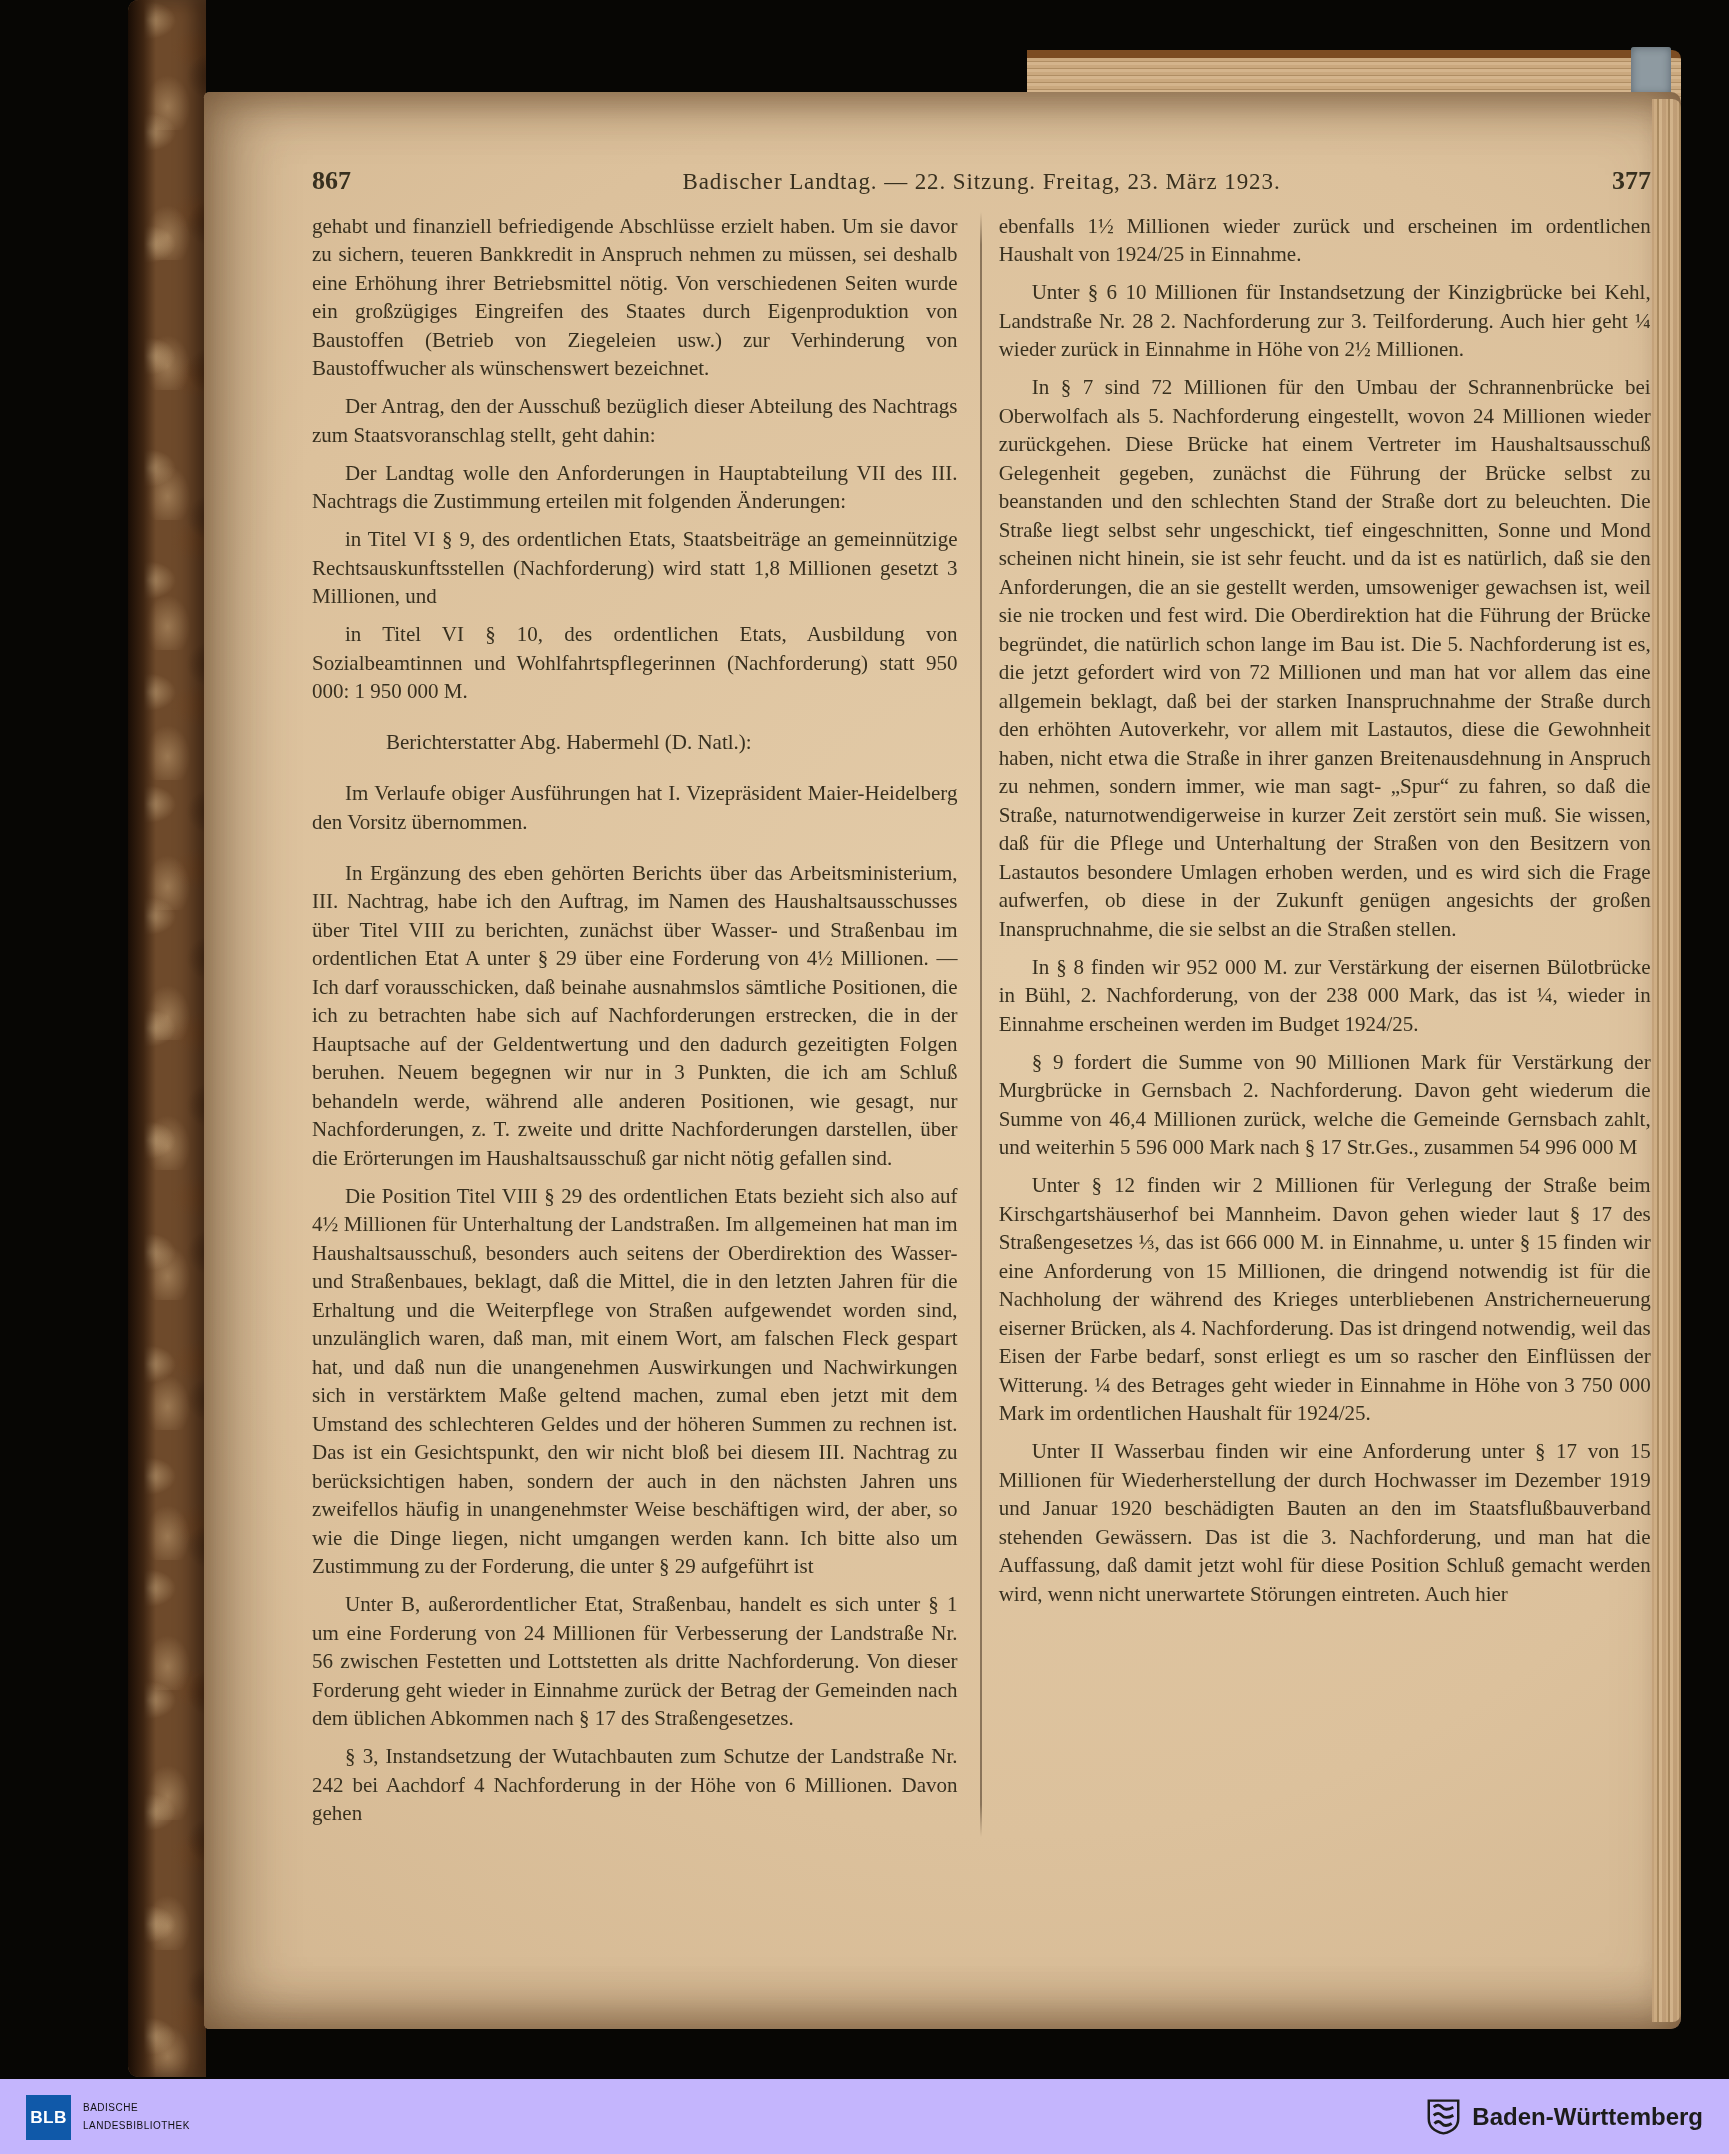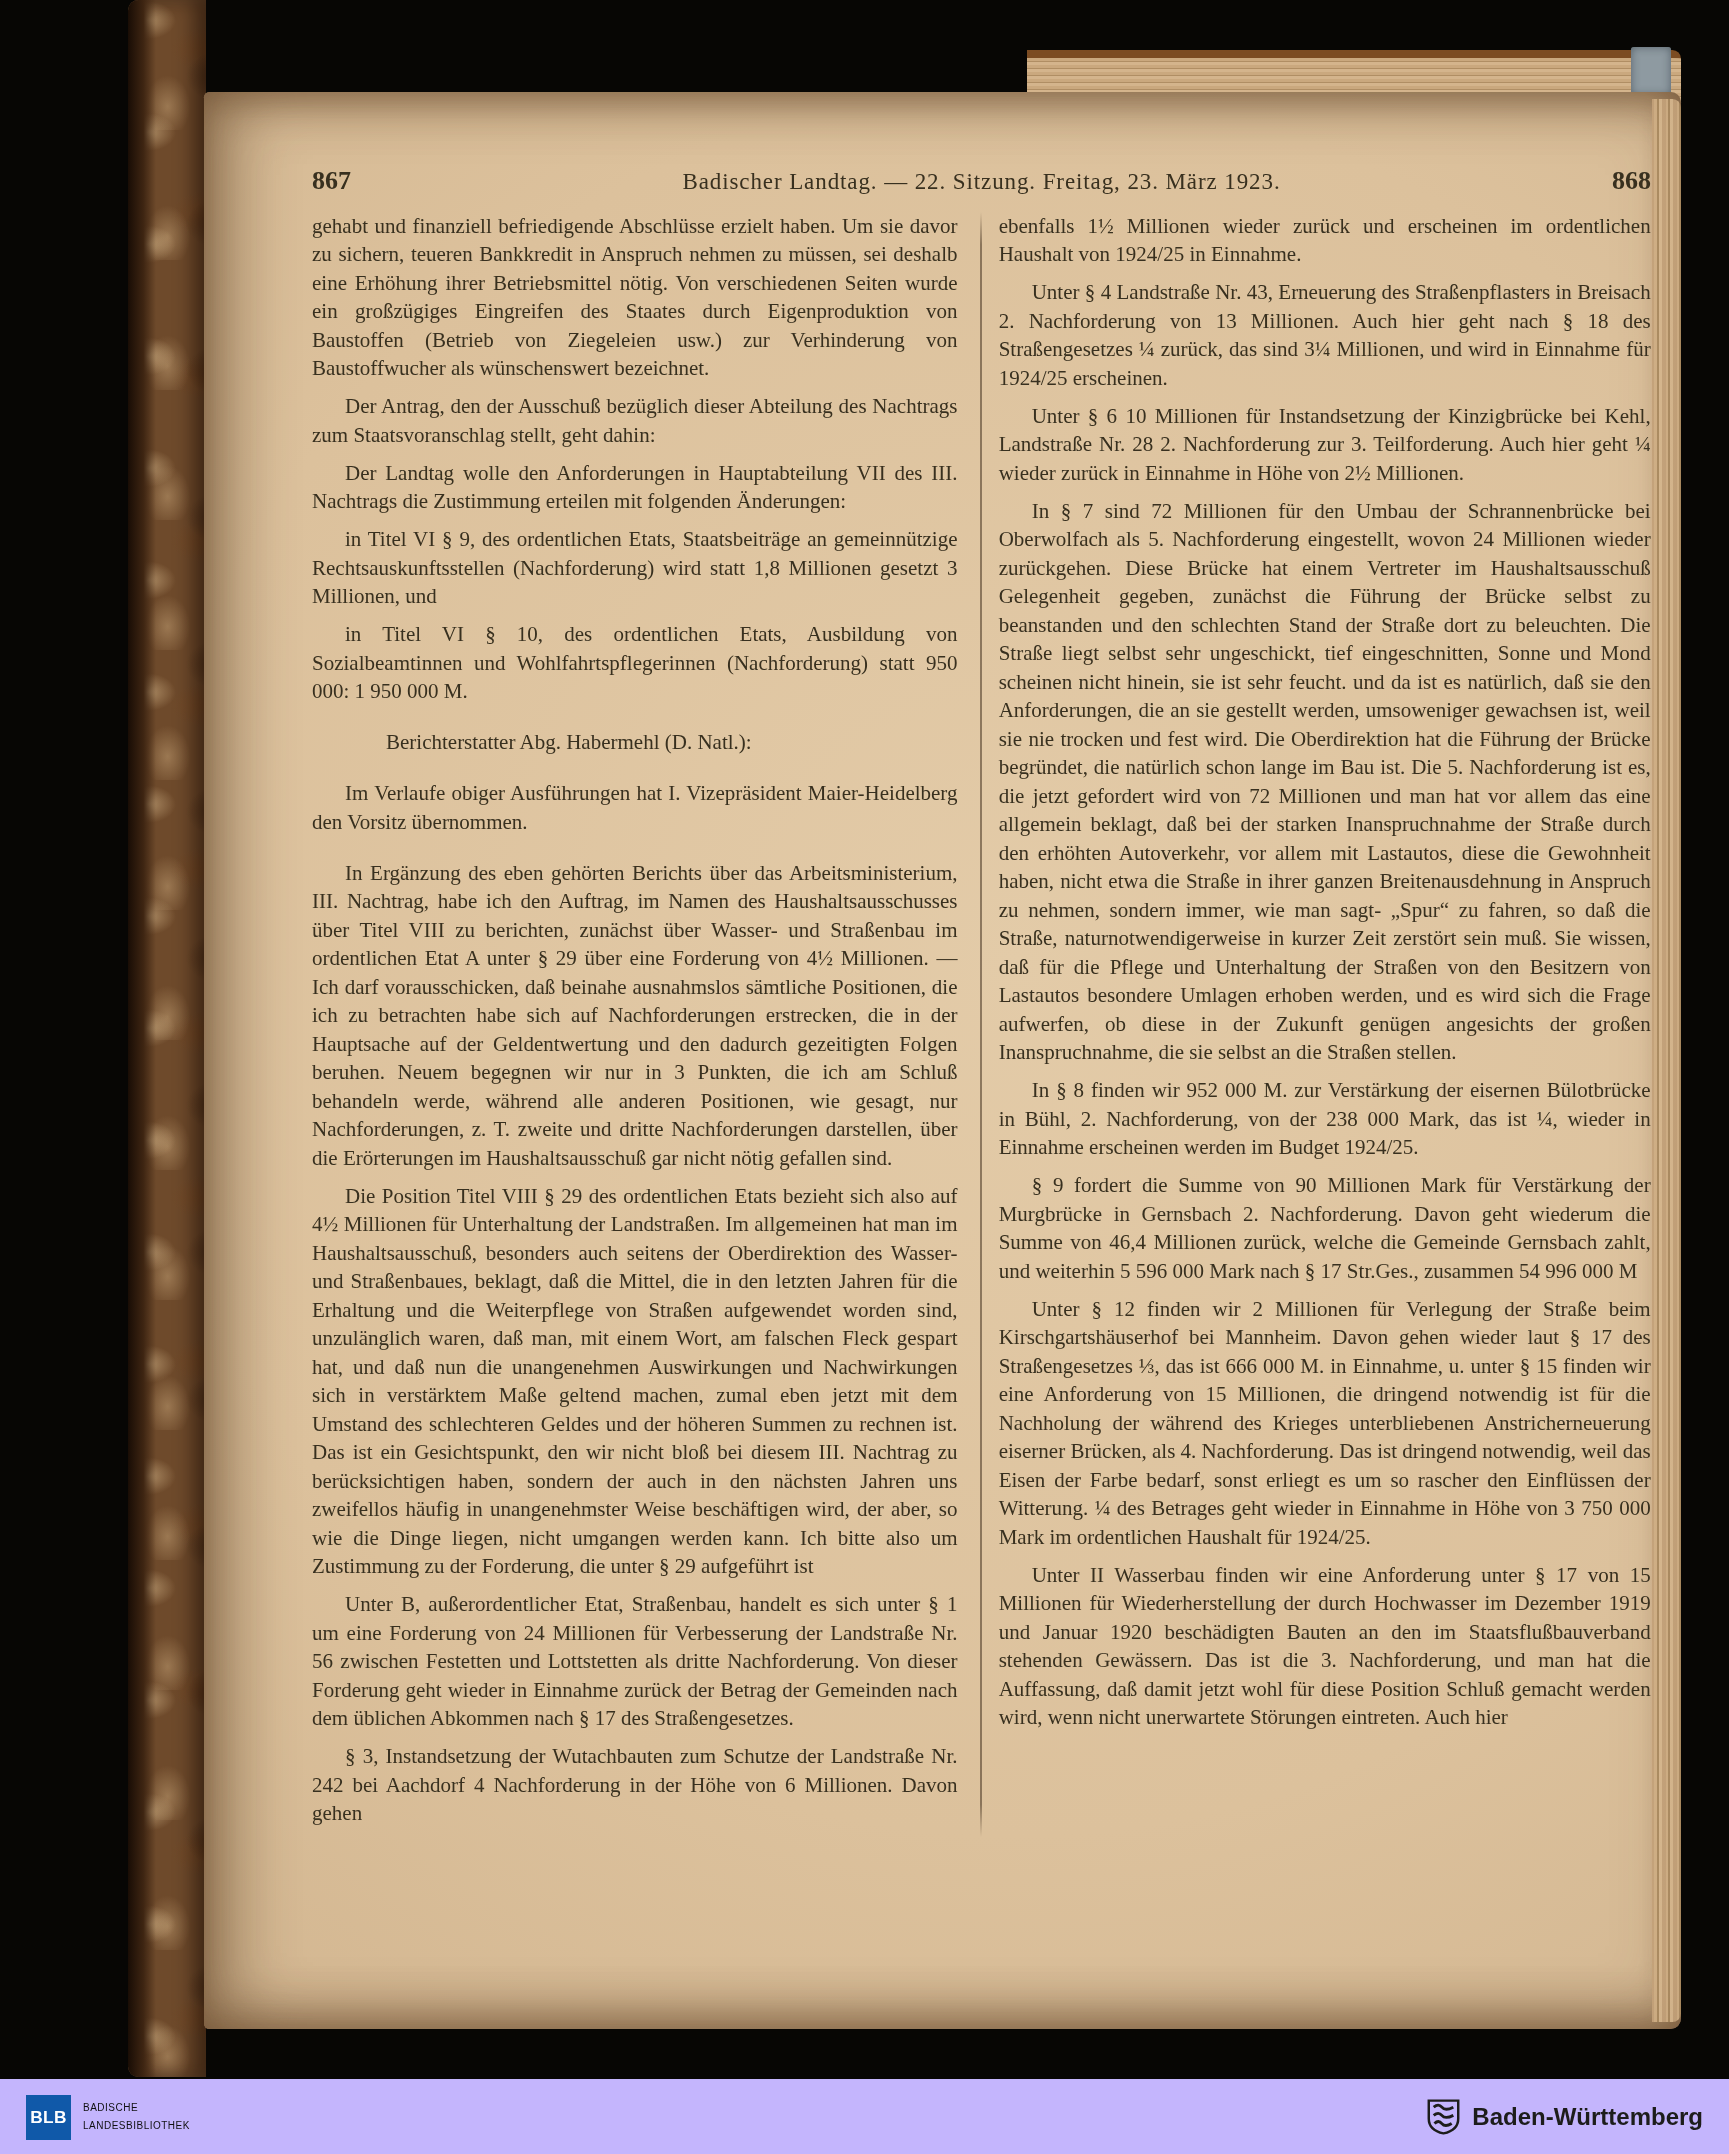--- a/index.html
+++ b/index.html
@@ -72,41 +72,40 @@
   <div class="top-edge"></div>
   <div class="bookmark"></div>
 
   <div class="page">
     <div class="page-stack-right"></div>
 
     <div class="page-inner">
       <div class="running-head">
         <span class="pagenum">867</span>
         <span class="head-title">Badischer Landtag. — 22. Sitzung. Freitag, 23. März 1923.</span>
-        <span class="pagenum">868</span>
+        <span class="pagenum">377</span>
       </div>
 
       <div class="columns">
         <div class="col col-left" lang="de">
             <p class="para flush">gehabt und finanziell befriedigende Abschlüsse erzielt haben. Um sie davor zu sichern, teueren Bankkredit in Anspruch nehmen zu müssen, sei deshalb eine Erhöhung ihrer Betriebsmittel nötig. Von verschiedenen Seiten wurde ein großzügiges Eingreifen des Staates durch Eigenproduktion von Baustoffen (Betrieb von Ziegeleien usw.) zur Verhinderung von Baustoffwucher als wünschenswert bezeichnet.</p>
             <p class="para">Der Antrag, den der Ausschuß bezüglich dieser Abteilung des Nachtrags zum Staatsvoranschlag stellt, geht dahin:</p>
             <p class="para">Der Landtag wolle den Anforderungen in Hauptabteilung VII des III. Nachtrags die Zustimmung erteilen mit folgenden Änderungen:</p>
             <p class="para">in Titel VI § 9, des ordentlichen Etats, Staatsbeiträge an gemeinnützige Rechtsauskunftsstellen (Nachforderung) wird statt 1,8 Millionen gesetzt 3 Millionen, und</p>
             <p class="para">in Titel VI § 10, des ordentlichen Etats, Ausbildung von Sozialbeamtinnen und Wohlfahrtspflegerinnen (Nachforderung) statt 950 000: 1 950 000 M.</p>
             <p class="para speaker">Berichterstatter Abg. Habermehl (D. Natl.):</p>
             <p class="para note">Im Verlaufe obiger Ausführungen hat I. Vizepräsident Maier-Heidelberg den Vorsitz übernommen.</p>
             <p class="para">In Ergänzung des eben gehörten Berichts über das Arbeitsministerium, III. Nachtrag, habe ich den Auftrag, im Namen des Haushaltsausschusses über Titel VIII zu berichten, zunächst über Wasser- und Straßenbau im ordentlichen Etat A unter § 29 über eine Forderung von 4½ Millionen. — Ich darf vorausschicken, daß beinahe ausnahmslos sämtliche Positionen, die ich zu betrachten habe sich auf Nachforderungen erstrecken, die in der Hauptsache auf der Geldentwertung und den dadurch gezeitigten Folgen beruhen. Neuem begegnen wir nur in 3 Punkten, die ich am Schluß behandeln werde, während alle anderen Positionen, wie gesagt, nur Nachforderungen, z. T. zweite und dritte Nachforderungen darstellen, über die Erörterungen im Haushaltsausschuß gar nicht nötig gefallen sind.</p>
             <p class="para">Die Position Titel VIII § 29 des ordentlichen Etats bezieht sich also auf 4½ Millionen für Unterhaltung der Landstraßen. Im allgemeinen hat man im Haushaltsausschuß, besonders auch seitens der Oberdirektion des Wasser- und Straßenbaues, beklagt, daß die Mittel, die in den letzten Jahren für die Erhaltung und die Weiterpflege von Straßen aufgewendet worden sind, unzulänglich waren, daß man, mit einem Wort, am falschen Fleck gespart hat, und daß nun die unangenehmen Auswirkungen und Nachwirkungen sich in verstärktem Maße geltend machen, zumal eben jetzt mit dem Umstand des schlechteren Geldes und der höheren Summen zu rechnen ist. Das ist ein Gesichtspunkt, den wir nicht bloß bei diesem III. Nachtrag zu berücksichtigen haben, sondern der auch in den nächsten Jahren uns zweifellos häufig in unangenehmster Weise beschäftigen wird, der aber, so wie die Dinge liegen, nicht umgangen werden kann. Ich bitte also um Zustimmung zu der Forderung, die unter § 29 aufgeführt ist</p>
             <p class="para">Unter B, außerordentlicher Etat, Straßenbau, handelt es sich unter § 1 um eine Forderung von 24 Millionen für Verbesserung der Landstraße Nr. 56 zwischen Festetten und Lottstetten als dritte Nachforderung. Von dieser Forderung geht wieder in Einnahme zurück der Betrag der Gemeinden nach dem üblichen Abkommen nach § 17 des Straßengesetzes.</p>
             <p class="para">§ 3, Instandsetzung der Wutachbauten zum Schutze der Landstraße Nr. 242 bei Aachdorf 4 Nachforderung in der Höhe von 6 Millionen. Davon gehen</p>
           </div>
         <div class="divider"></div>
         <div class="col col-right" lang="de">
             <p class="para flush">ebenfalls 1½ Millionen wieder zurück und erscheinen im ordentlichen Haushalt von 1924/25 in Einnahme.</p>
-            <p class="para">Unter § 4 Landstraße Nr. 43, Erneuerung des Straßenpflasters in Breisach 2. Nachforderung von 13 Millionen. Auch hier geht nach § 18 des Straßengesetzes ¼ zurück, das sind 3¼ Millionen, und wird in Einnahme für 1924/25 erscheinen.</p>
             <p class="para">Unter § 6 10 Millionen für Instandsetzung der Kinzigbrücke bei Kehl, Landstraße Nr. 28 2. Nachforderung zur 3. Teilforderung. Auch hier geht ¼ wieder zurück in Einnahme in Höhe von 2½ Millionen.</p>
             <p class="para">In § 7 sind 72 Millionen für den Umbau der Schrannenbrücke bei Oberwolfach als 5. Nachforderung eingestellt, wovon 24 Millionen wieder zurückgehen. Diese Brücke hat einem Vertreter im Haushaltsausschuß Gelegenheit gegeben, zunächst die Führung der Brücke selbst zu beanstanden und den schlechten Stand der Straße dort zu beleuchten. Die Straße liegt selbst sehr ungeschickt, tief eingeschnitten, Sonne und Mond scheinen nicht hinein, sie ist sehr feucht. und da ist es natürlich, daß sie den Anforderungen, die an sie gestellt werden, umsoweniger gewachsen ist, weil sie nie trocken und fest wird. Die Oberdirektion hat die Führung der Brücke begründet, die natürlich schon lange im Bau ist. Die 5. Nachforderung ist es, die jetzt gefordert wird von 72 Millionen und man hat vor allem das eine allgemein beklagt, daß bei der starken Inanspruchnahme der Straße durch den erhöhten Autoverkehr, vor allem mit Lastautos, diese die Gewohnheit haben, nicht etwa die Straße in ihrer ganzen Breitenausdehnung in Anspruch zu nehmen, sondern immer, wie man sagt- „Spur“ zu fahren, so daß die Straße, naturnotwendigerweise in kurzer Zeit zerstört sein muß. Sie wissen, daß für die Pflege und Unterhaltung der Straßen von den Besitzern von Lastautos besondere Umlagen erhoben werden, und es wird sich die Frage aufwerfen, ob diese in der Zukunft genügen angesichts der großen Inanspruchnahme, die sie selbst an die Straßen stellen.</p>
             <p class="para">In § 8 finden wir 952 000 M. zur Verstärkung der eisernen Bülotbrücke in Bühl, 2. Nachforderung, von der 238 000 Mark, das ist ¼, wieder in Einnahme erscheinen werden im Budget 1924/25.</p>
             <p class="para">§ 9 fordert die Summe von 90 Millionen Mark für Verstärkung der Murgbrücke in Gernsbach 2. Nachforderung. Davon geht wiederum die Summe von 46,4 Millionen zurück, welche die Gemeinde Gernsbach zahlt, und weiterhin 5 596 000 Mark nach § 17 Str.Ges., zusammen 54 996 000 M</p>
             <p class="para">Unter § 12 finden wir 2 Millionen für Verlegung der Straße beim Kirschgartshäuserhof bei Mannheim. Davon gehen wieder laut § 17 des Straßengesetzes ⅓, das ist 666 000 M. in Einnahme, u. unter § 15 finden wir eine Anforderung von 15 Millionen, die dringend notwendig ist für die Nachholung der während des Krieges unterbliebenen Anstricherneuerung eiserner Brücken, als 4. Nachforderung. Das ist dringend notwendig, weil das Eisen der Farbe bedarf, sonst erliegt es um so rascher den Einflüssen der Witterung. ¼ des Betrages geht wieder in Einnahme in Höhe von 3 750 000 Mark im ordentlichen Haushalt für 1924/25.</p>
             <p class="para">Unter II Wasserbau finden wir eine Anforderung unter § 17 von 15 Millionen für Wiederherstellung der durch Hochwasser im Dezember 1919 und Januar 1920 beschädigten Bauten an den im Staatsflußbauverband stehenden Gewässern. Das ist die 3. Nachforderung, und man hat die Auffassung, daß damit jetzt wohl für diese Position Schluß gemacht werden wird, wenn nicht unerwartete Störungen eintreten. Auch hier</p>
           </div>
       </div>
     </div>
   </div>

